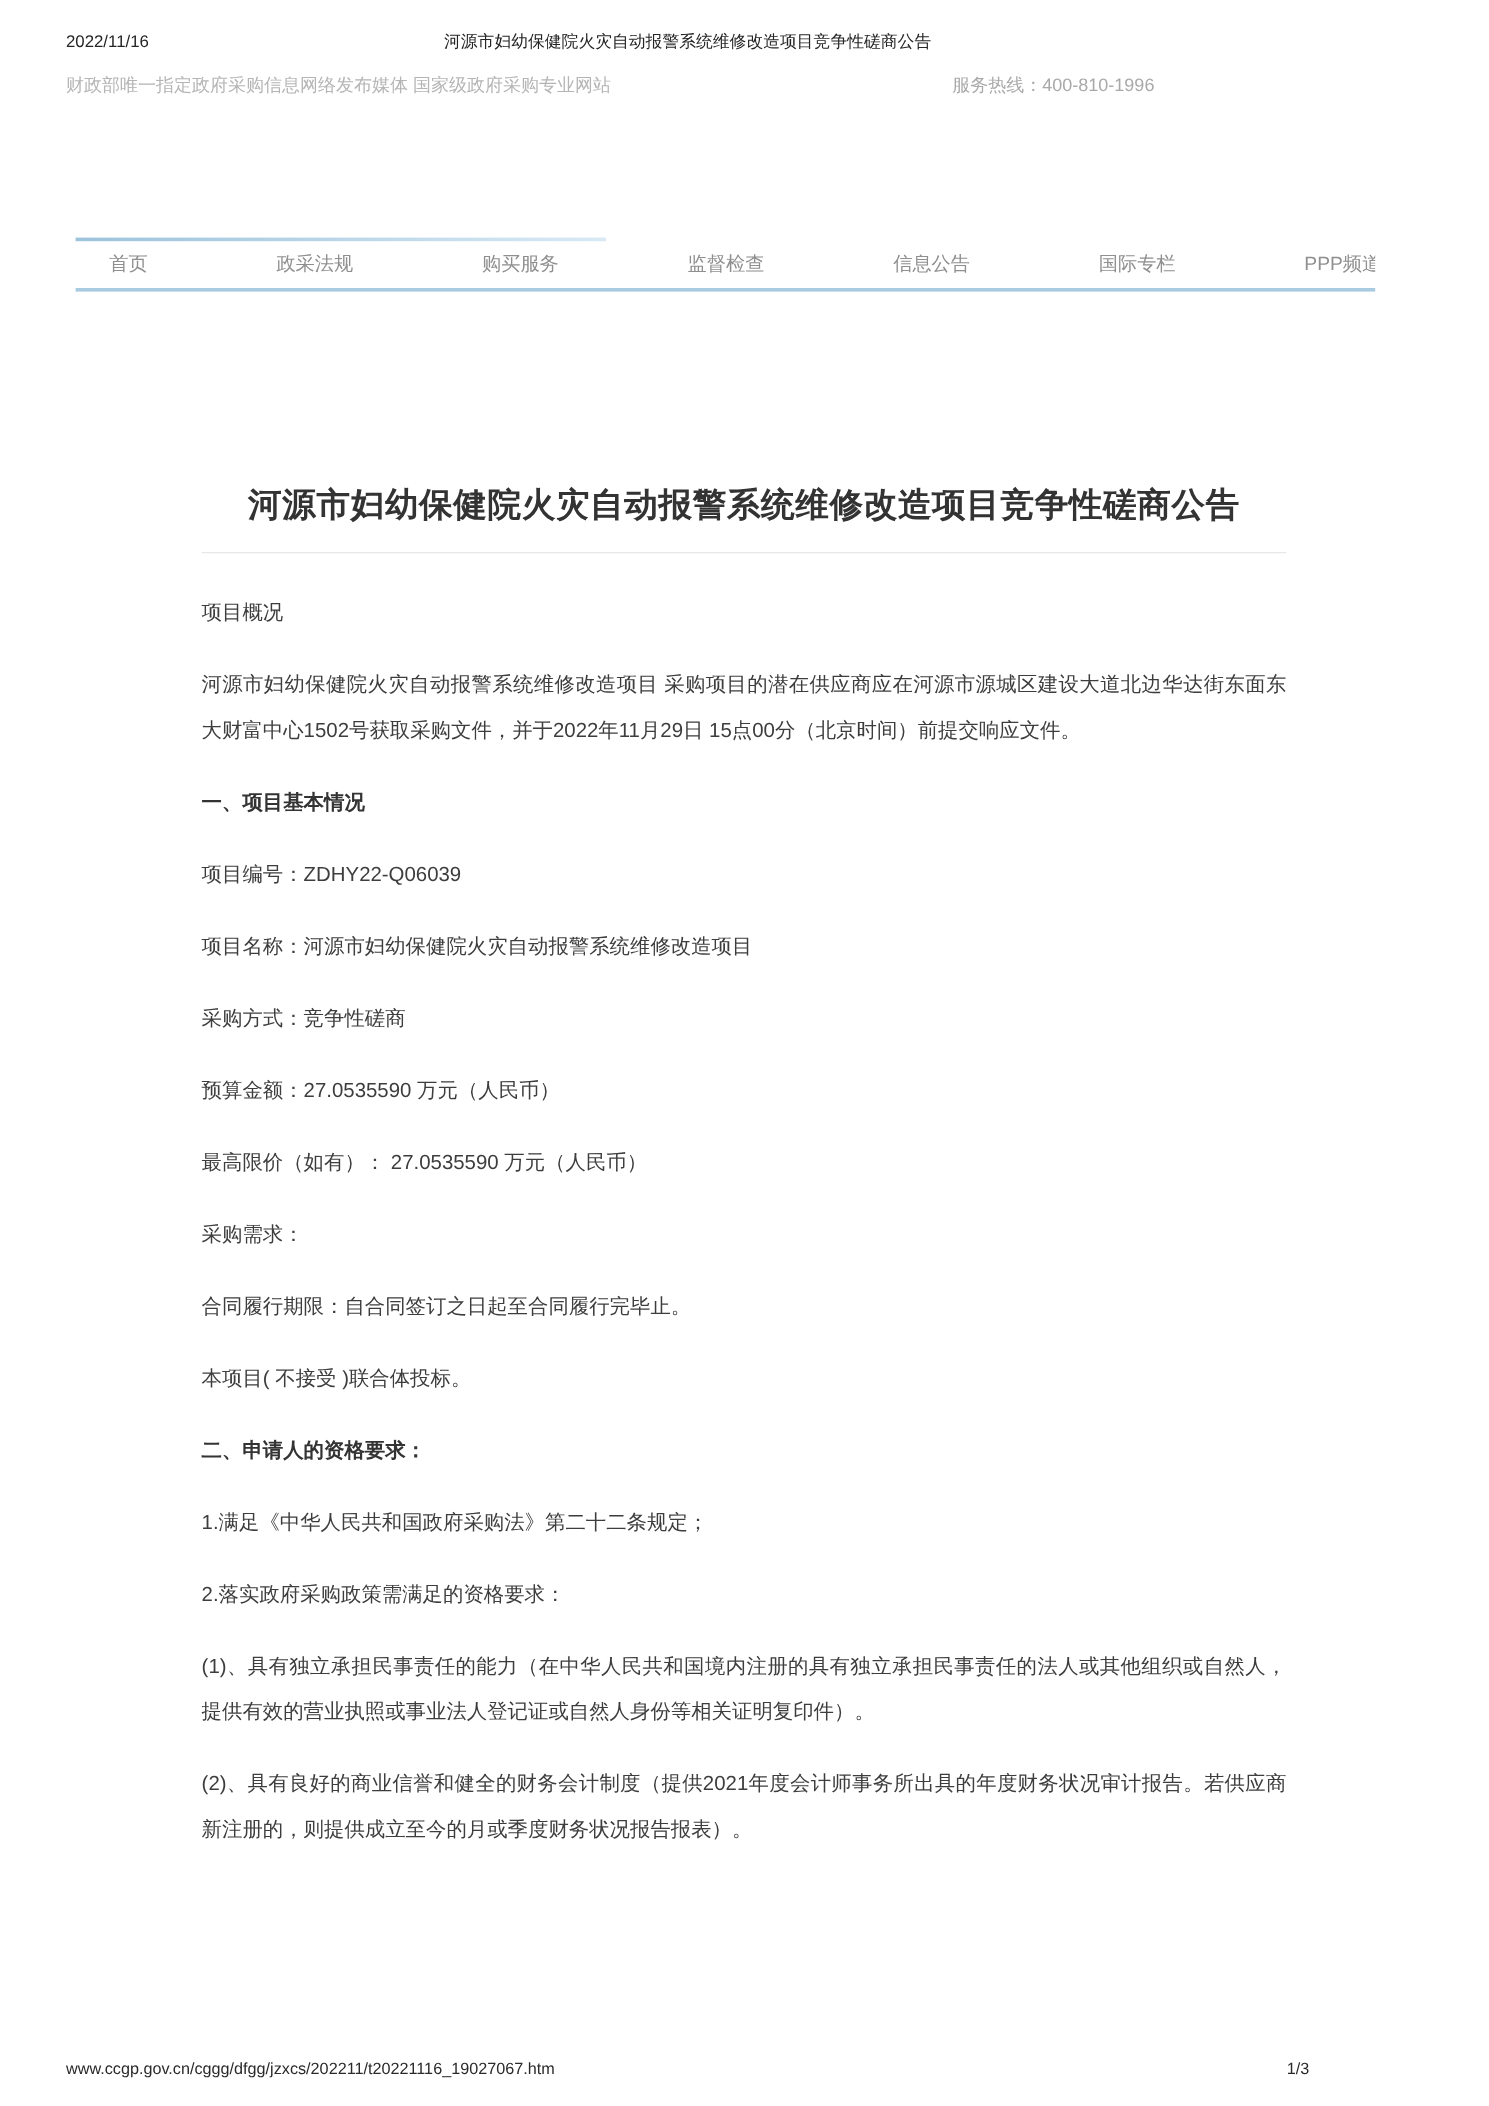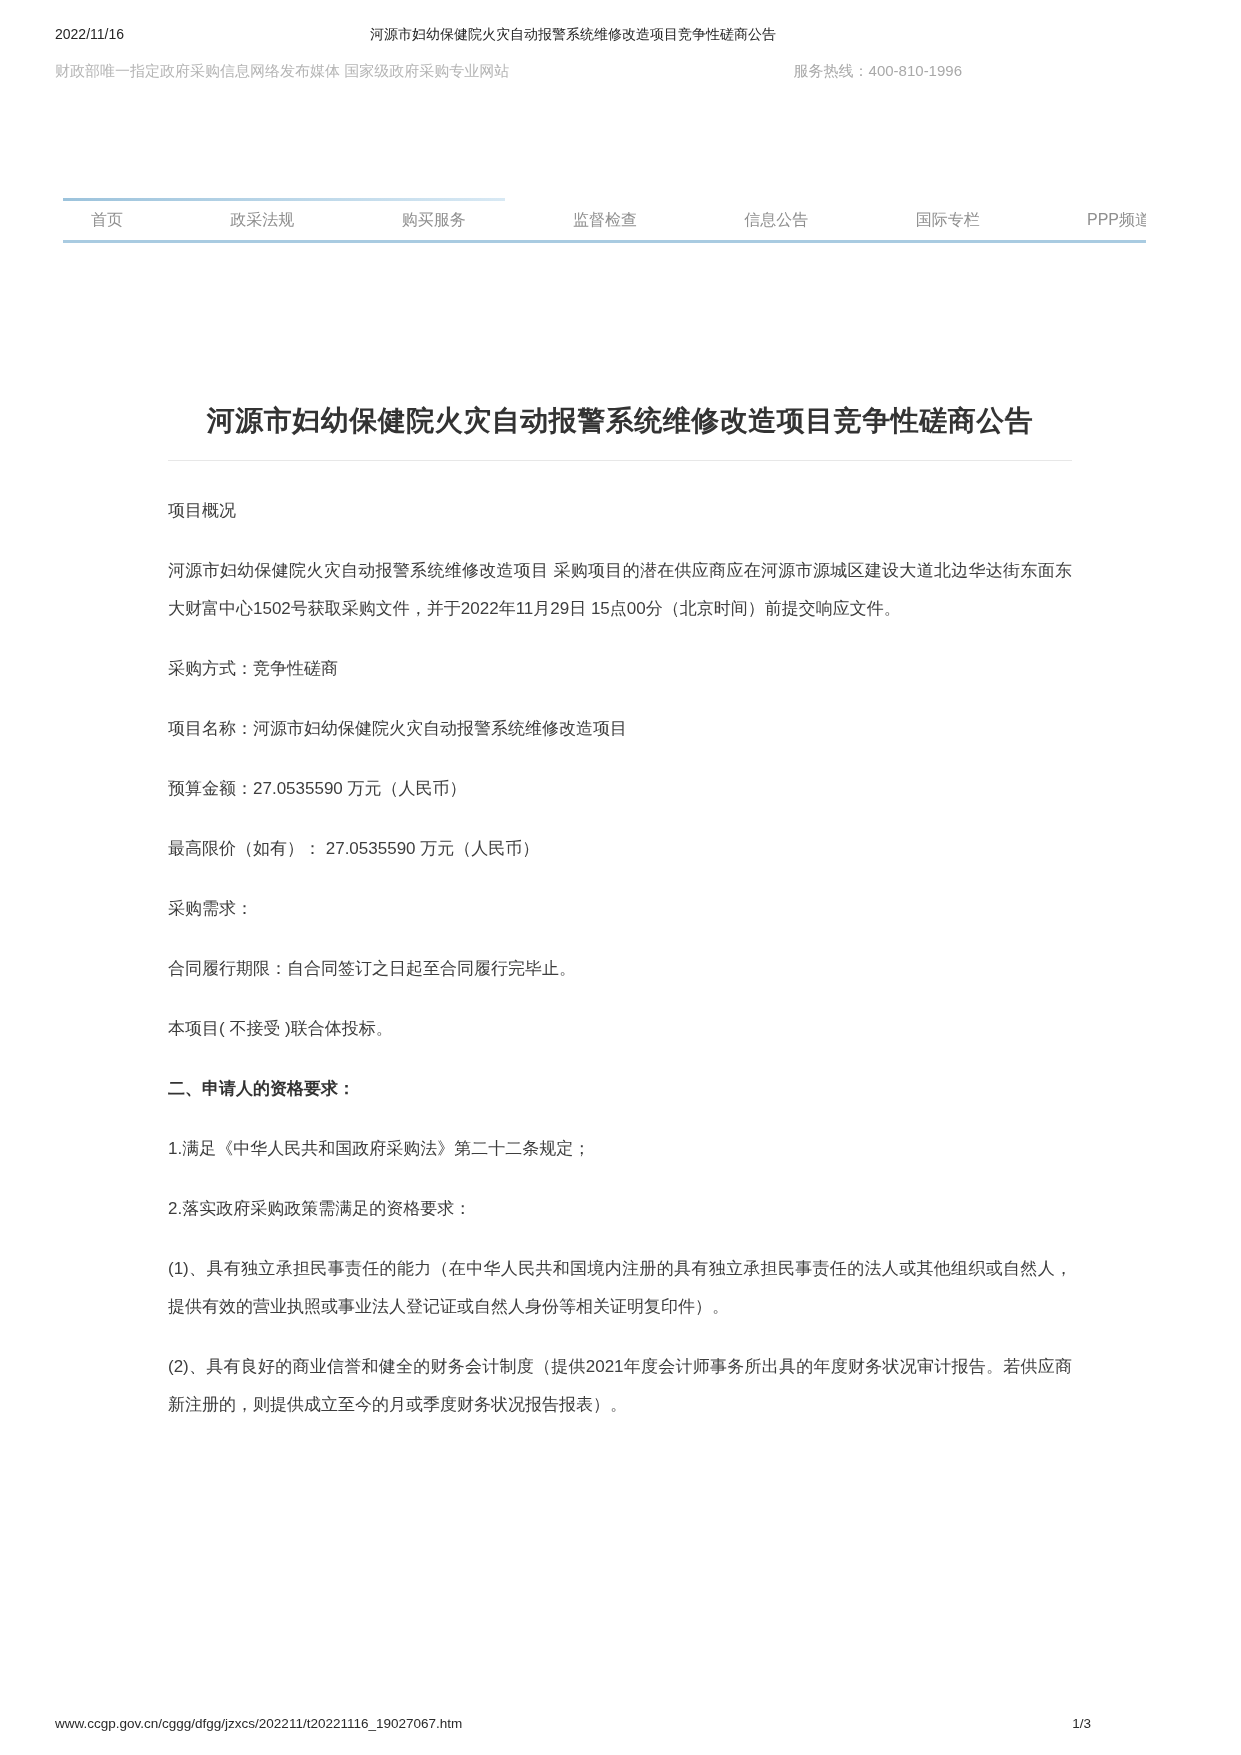--- a/index.html
+++ b/index.html
@@ -80,22 +80,24 @@
       </ul>
   </nav>
 
 
   <main>
     <h1>河源市妇幼保健院火灾自动报警系统维修改造项目竞争性磋商公告</h1>
     <hr class="divider">
     <div id="paragraphs">
         <p class="para">项目概况</p>
         <p class="para">河源市妇幼保健院火灾自动报警系统维修改造项目 采购项目的潜在供应商应在河源市源城区建设大道北边华达街东面东大财富中心1502号获取采购文件，并于2022年11月29日 15点00分（北京时间）前提交响应文件。</p>
+        <p class="para bold">一、项目基本情况</p>
+        <p class="para">项目编号：ZDHY22-Q06039</p>
+        <p class="para">项目名称：河源市妇幼保健院火灾自动报警系统维修改造项目</p>
         <p class="para">采购方式：竞争性磋商</p>
-        <p class="para">项目名称：河源市妇幼保健院火灾自动报警系统维修改造项目</p>
         <p class="para">预算金额：27.0535590 万元（人民币）</p>
         <p class="para">最高限价（如有）： 27.0535590 万元（人民币）</p>
         <p class="para">采购需求：</p>
         <p class="para">合同履行期限：自合同签订之日起至合同履行完毕止。</p>
         <p class="para">本项目( 不接受  )联合体投标。</p>
         <p class="para bold">二、申请人的资格要求：</p>
         <p class="para">1.满足《中华人民共和国政府采购法》第二十二条规定；</p>
         <p class="para">2.落实政府采购政策需满足的资格要求：</p>
         <p class="para">(1)、具有独立承担民事责任的能力（在中华人民共和国境内注册的具有独立承担民事责任的法人或其他组织或自然人，提供有效的营业执照或事业法人登记证或自然人身份等相关证明复印件）。</p>
         <p class="para">(2)、具有良好的商业信誉和健全的财务会计制度（提供2021年度会计师事务所出具的年度财务状况审计报告。若供应商新注册的，则提供成立至今的月或季度财务状况报告报表）。</p>

